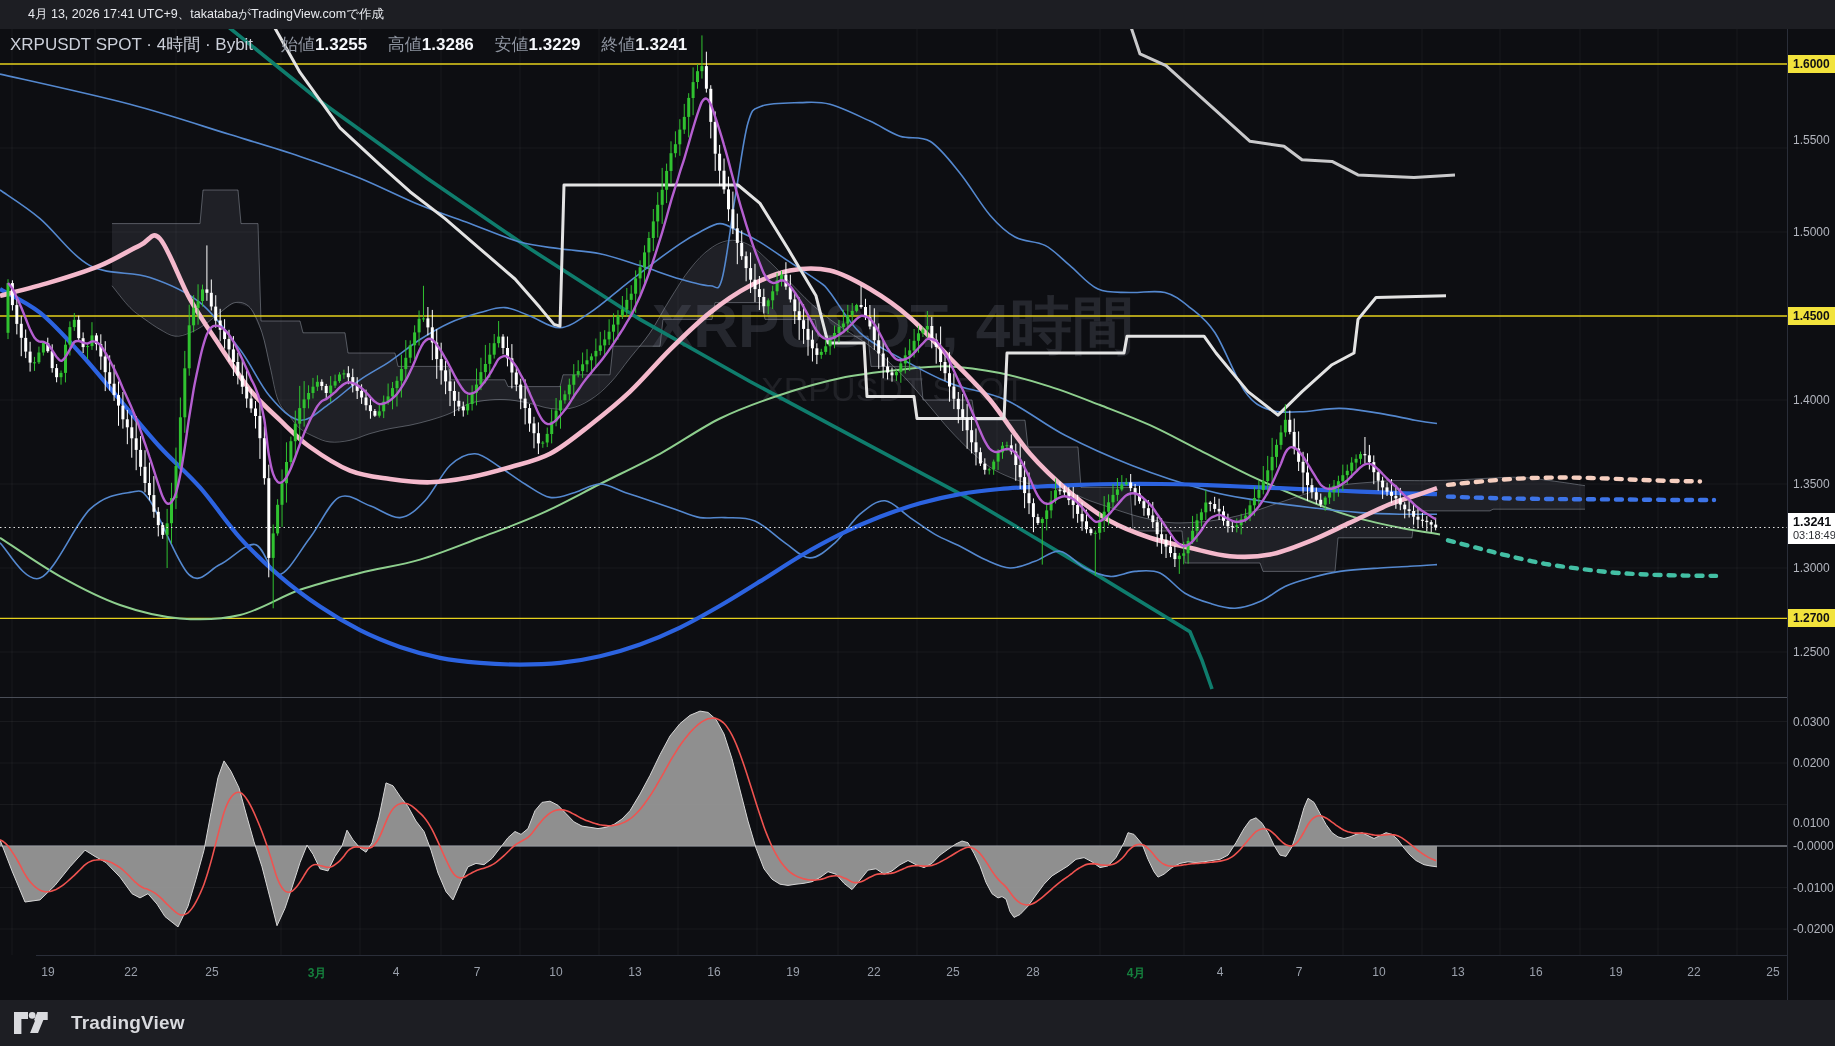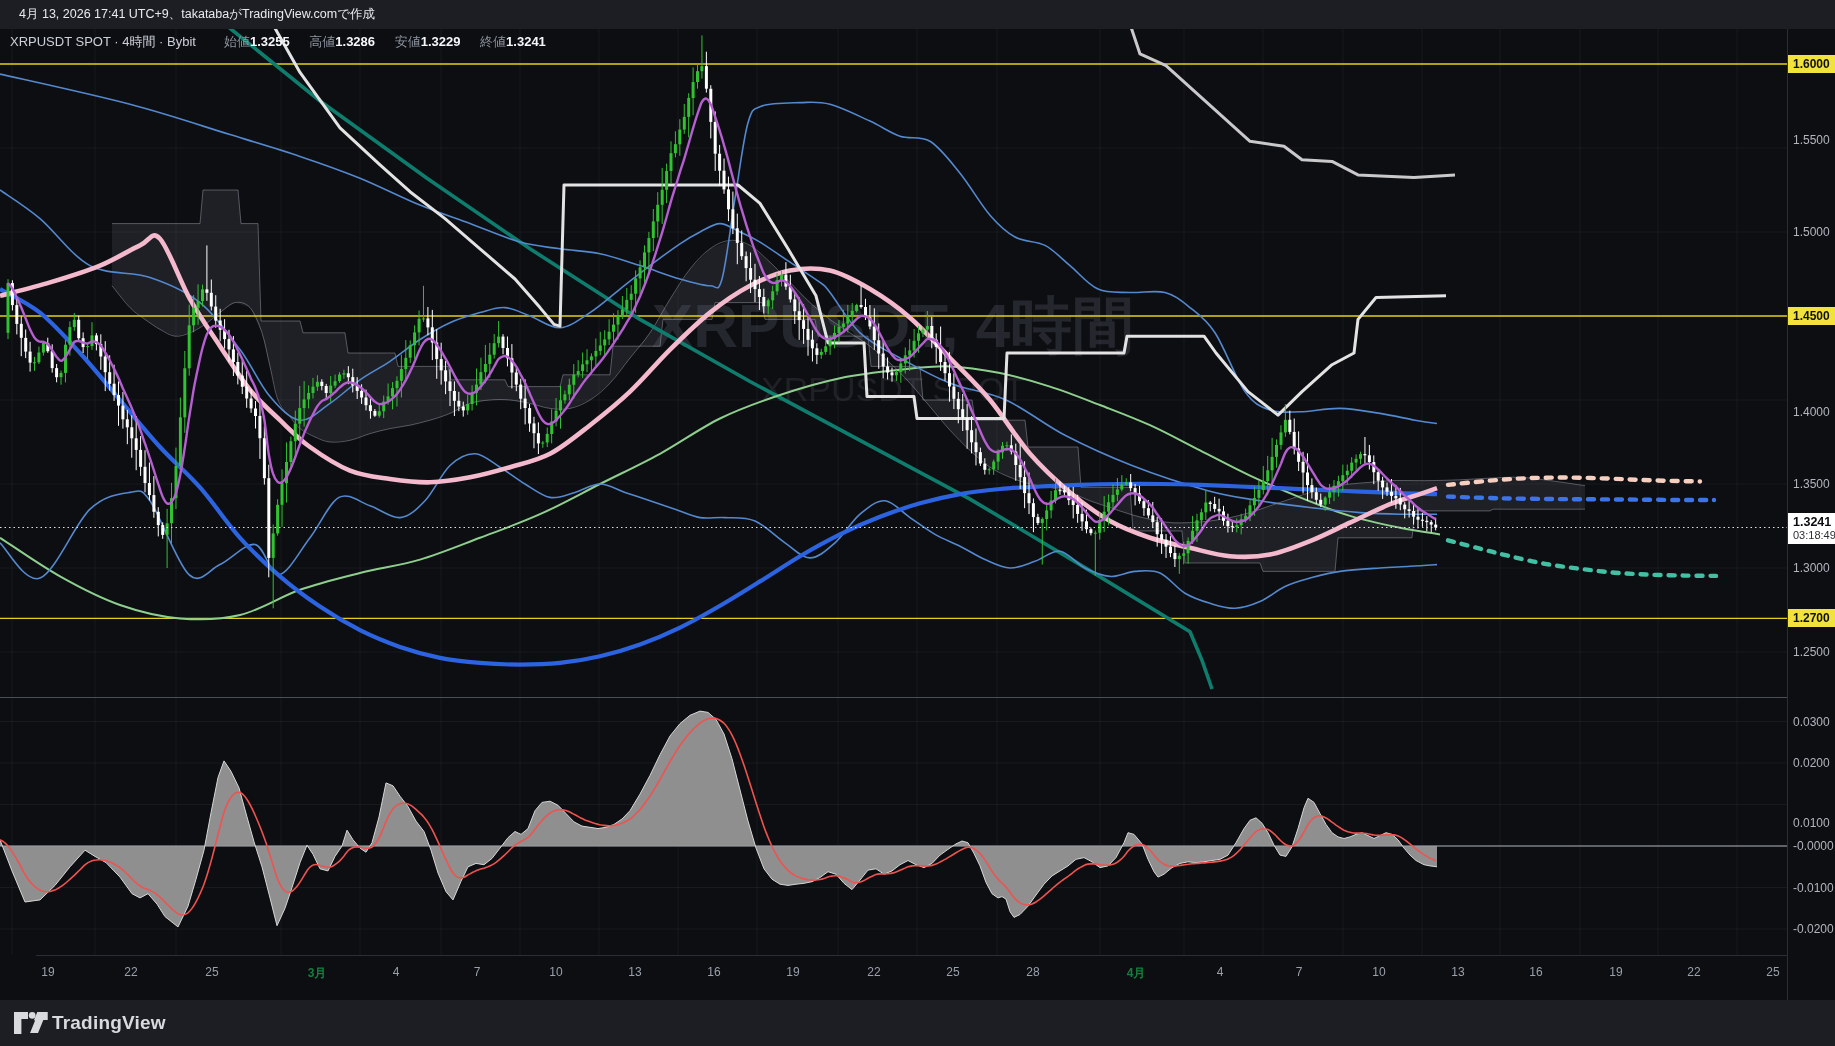--- a/index.html
+++ b/index.html
@@ -1,23 +1,23 @@
 <!DOCTYPE html>
 <html><head>
 <meta charset="utf-8">
 <style>
   html,body{margin:0;padding:0;background:#000;}
   #app{position:relative;width:1835px;height:1046px;background:#0d0e12;overflow:hidden;
        font-family:"Liberation Sans",sans-serif;-webkit-font-smoothing:antialiased;}
   
   .top-bar{position:absolute;left:0;top:0;width:1835px;height:29px;background:#1d1e23;
-           color:#e8eaef;font-size:12.5px;line-height:29px;padding-left:19px;box-sizing:border-box;
+           color:#e8eaef;font-size:12.5px;line-height:29px;padding-left:28px;box-sizing:border-box;
            white-space:nowrap;z-index:30;}
   
-  .sym-header{position:absolute;left:10px;top:33px;z-index:25;font-size:13px;color:#ccd0da;
+  .sym-header{position:absolute;left:10px;top:33px;z-index:25;font-size:17px;color:#ccd0da;
               white-space:nowrap;pointer-events:none;display:flex;gap:6px;align-items:baseline;}
   .sym-header .ohlc{margin-left:6px;}
   .sym-header .f-label{color:#8f95a1;margin-left:16px;}
   .sym-header .f-val{color:#f5f7fb;font-weight:bold;}
   
   #main-pane{position:absolute;left:0;top:29px;z-index:1;}
   #ind-pane{position:absolute;left:0;top:698px;z-index:1;}
   .pane-sep{position:absolute;left:0;top:697px;width:1787px;height:1px;background:#4a4e58;z-index:6;}
   
   .right-axis{position:absolute;left:1787px;top:29px;width:48px;height:971px;background:#0d0e12;
@@ -29,21 +29,21 @@
   .cur-box .p{font-size:12.5px;font-weight:bold;line-height:14px;}
   .cur-box .cd{font-size:11px;line-height:13px;color:#2c2e33;}
   
   .time-axis{position:absolute;left:0;top:955px;width:1787px;height:45px;background:#0d0e12;
              border-top:1px solid #2a2e39;z-index:9;margin-left:36px;}
   .t-tick{position:absolute;top:9px;transform:translateX(-50%);font-size:12px;color:#9aa0ab;}
   .t-tick.major{color:#15803d;font-weight:bold;}
   
   .bottom-bar{position:absolute;left:0;top:1000px;width:1835px;height:46px;background:#1d1e23;
               z-index:30;display:flex;align-items:center;padding-left:14px;box-sizing:border-box;}
-  .brand-text{color:#d9dade;font-size:19px;font-weight:bold;margin-left:4px;letter-spacing:0.2px;}
+  .brand-text{color:#d9dade;font-size:19px;font-weight:bold;margin-left:23px;letter-spacing:0.2px;}
 </style>
 </head>
 <body>
 
 <div id="app">
   <div class="top-bar">
     <span>4月 13, 2026 17:41 UTC+9、takatabaがTradingView.comで作成</span>
   </div>
 
   <div class="sym-header">
@@ -789,21 +789,21 @@
       <line x1="0" y1="148" x2="1787" y2="148" stroke="#b2b5be" stroke-width="1"></line>
       <path d="M0 148.0 L0.0 141.8 L12.0 172.9 L25.0 204.0 L40.0 201.9 L55.0 187.4 L70.0 168.8 L85.0 152.2 L95.0 158.4 L106.0 164.6 L120.0 179.1 L132.0 195.7 L140.0 199.9 L148.0 195.7 L157.0 206.1 L165.0 218.6 L178.0 228.9 L188.0 208.2 L196.0 181.2 L204.0 152.2 L211.0 114.8 L218.0 79.5 L224.0 62.9 L231.0 73.3 L239.0 89.9 L247.0 119.0 L254.0 143.8 L262.0 168.8 L270.0 199.9 L277.0 227.7 L285.0 210.3 L292.0 189.5 L300.0 164.6 L307.0 147.2 L313.0 156.3 L320.0 170.8 L328.0 172.9 L335.0 158.4 L342.0 148.0 L347.0 132.2 L353.0 141.8 L360.0 150.1 L366.0 154.2 L372.0 144.7 L379.0 119.0 L386.0 84.9 L393.0 87.8 L400.0 98.2 L408.0 108.6 L416.0 123.1 L424.0 133.5 L431.0 152.2 L438.0 175.0 L446.0 193.7 L453.0 201.9 L461.0 183.3 L468.0 168.8 L476.0 165.4 L484.0 166.7 L492.0 160.4 L500.0 150.1 L508.0 139.7 L515.0 133.5 L521.0 136.4 L528.0 130.6 L535.0 112.7 L542.0 104.4 L550.0 103.2 L558.0 107.3 L566.0 115.6 L574.0 123.9 L582.0 128.1 L590.0 129.3 L598.0 130.6 L606.0 129.3 L614.0 126.4 L622.0 121.0 L630.0 112.7 L640.0 96.1 L650.0 77.4 L660.0 56.7 L670.0 38.0 L680.0 25.6 L690.0 17.3 L700.0 13.1 L708.0 14.4 L716.0 21.4 L724.0 36.0 L732.0 60.8 L740.0 92.0 L748.0 123.1 L756.0 150.1 L764.0 170.8 L772.0 181.2 L780.0 186.2 L788.0 187.4 L796.0 186.2 L804.0 185.3 L812.0 183.7 L820.0 179.5 L828.0 173.7 L836.0 176.2 L844.0 185.3 L852.0 191.6 L860.0 182.0 L868.0 172.1 L876.0 170.8 L884.0 176.2 L892.0 172.9 L900.0 166.7 L908.0 162.5 L916.0 166.7 L924.0 169.6 L932.0 165.4 L940.0 157.1 L948.0 151.3 L956.0 145.9 L962.0 143.0 L968.0 144.7 L974.0 155.5 L980.0 167.9 L986.0 184.5 L992.0 195.7 L998.0 199.9 L1002.0 198.6 L1006.0 201.1 L1010.0 213.6 L1014.0 219.4 L1020.0 216.5 L1028.0 208.2 L1036.0 197.0 L1044.0 186.2 L1052.0 177.9 L1060.0 172.9 L1068.0 167.9 L1076.0 161.3 L1084.0 159.6 L1092.0 163.8 L1100.0 169.6 L1108.0 167.9 L1116.0 159.6 L1124.0 144.7 L1128.0 134.7 L1134.0 136.4 L1142.0 145.9 L1148.0 161.3 L1154.0 173.7 L1158.0 179.1 L1164.0 176.2 L1172.0 169.6 L1180.0 165.4 L1188.0 163.8 L1196.0 164.6 L1204.0 163.8 L1212.0 162.5 L1220.0 161.3 L1228.0 157.1 L1236.0 144.7 L1244.0 130.6 L1250.0 122.3 L1256.0 119.8 L1262.0 125.2 L1268.0 134.7 L1274.0 147.2 L1280.0 157.1 L1286.0 158.4 L1292.0 148.8 L1298.0 130.6 L1304.0 109.8 L1308.0 100.3 L1314.0 104.4 L1320.0 115.6 L1326.0 126.4 L1332.0 134.7 L1338.0 138.9 L1344.0 140.5 L1350.0 138.9 L1356.0 136.4 L1362.0 134.7 L1368.0 137.6 L1374.0 140.5 L1380.0 137.6 L1386.0 134.7 L1392.0 136.4 L1398.0 141.8 L1404.0 150.1 L1410.0 157.1 L1416.0 162.5 L1424.0 166.7 L1430.0 167.9 L1437.0 168.8 L1437 148.0 Z" fill="#9a9a9a" fill-opacity="0.92" stroke="none"></path>
       <path d="M0.0 141.8 L12.0 172.9 L25.0 204.0 L40.0 201.9 L55.0 187.4 L70.0 168.8 L85.0 152.2 L95.0 158.4 L106.0 164.6 L120.0 179.1 L132.0 195.7 L140.0 199.9 L148.0 195.7 L157.0 206.1 L165.0 218.6 L178.0 228.9 L188.0 208.2 L196.0 181.2 L204.0 152.2 L211.0 114.8 L218.0 79.5 L224.0 62.9 L231.0 73.3 L239.0 89.9 L247.0 119.0 L254.0 143.8 L262.0 168.8 L270.0 199.9 L277.0 227.7 L285.0 210.3 L292.0 189.5 L300.0 164.6 L307.0 147.2 L313.0 156.3 L320.0 170.8 L328.0 172.9 L335.0 158.4 L342.0 148.0 L347.0 132.2 L353.0 141.8 L360.0 150.1 L366.0 154.2 L372.0 144.7 L379.0 119.0 L386.0 84.9 L393.0 87.8 L400.0 98.2 L408.0 108.6 L416.0 123.1 L424.0 133.5 L431.0 152.2 L438.0 175.0 L446.0 193.7 L453.0 201.9 L461.0 183.3 L468.0 168.8 L476.0 165.4 L484.0 166.7 L492.0 160.4 L500.0 150.1 L508.0 139.7 L515.0 133.5 L521.0 136.4 L528.0 130.6 L535.0 112.7 L542.0 104.4 L550.0 103.2 L558.0 107.3 L566.0 115.6 L574.0 123.9 L582.0 128.1 L590.0 129.3 L598.0 130.6 L606.0 129.3 L614.0 126.4 L622.0 121.0 L630.0 112.7 L640.0 96.1 L650.0 77.4 L660.0 56.7 L670.0 38.0 L680.0 25.6 L690.0 17.3 L700.0 13.1 L708.0 14.4 L716.0 21.4 L724.0 36.0 L732.0 60.8 L740.0 92.0 L748.0 123.1 L756.0 150.1 L764.0 170.8 L772.0 181.2 L780.0 186.2 L788.0 187.4 L796.0 186.2 L804.0 185.3 L812.0 183.7 L820.0 179.5 L828.0 173.7 L836.0 176.2 L844.0 185.3 L852.0 191.6 L860.0 182.0 L868.0 172.1 L876.0 170.8 L884.0 176.2 L892.0 172.9 L900.0 166.7 L908.0 162.5 L916.0 166.7 L924.0 169.6 L932.0 165.4 L940.0 157.1 L948.0 151.3 L956.0 145.9 L962.0 143.0 L968.0 144.7 L974.0 155.5 L980.0 167.9 L986.0 184.5 L992.0 195.7 L998.0 199.9 L1002.0 198.6 L1006.0 201.1 L1010.0 213.6 L1014.0 219.4 L1020.0 216.5 L1028.0 208.2 L1036.0 197.0 L1044.0 186.2 L1052.0 177.9 L1060.0 172.9 L1068.0 167.9 L1076.0 161.3 L1084.0 159.6 L1092.0 163.8 L1100.0 169.6 L1108.0 167.9 L1116.0 159.6 L1124.0 144.7 L1128.0 134.7 L1134.0 136.4 L1142.0 145.9 L1148.0 161.3 L1154.0 173.7 L1158.0 179.1 L1164.0 176.2 L1172.0 169.6 L1180.0 165.4 L1188.0 163.8 L1196.0 164.6 L1204.0 163.8 L1212.0 162.5 L1220.0 161.3 L1228.0 157.1 L1236.0 144.7 L1244.0 130.6 L1250.0 122.3 L1256.0 119.8 L1262.0 125.2 L1268.0 134.7 L1274.0 147.2 L1280.0 157.1 L1286.0 158.4 L1292.0 148.8 L1298.0 130.6 L1304.0 109.8 L1308.0 100.3 L1314.0 104.4 L1320.0 115.6 L1326.0 126.4 L1332.0 134.7 L1338.0 138.9 L1344.0 140.5 L1350.0 138.9 L1356.0 136.4 L1362.0 134.7 L1368.0 137.6 L1374.0 140.5 L1380.0 137.6 L1386.0 134.7 L1392.0 136.4 L1398.0 141.8 L1404.0 150.1 L1410.0 157.1 L1416.0 162.5 L1424.0 166.7 L1430.0 167.9 L1437.0 168.8" fill="none" stroke="#d6d6d6" stroke-width="1"></path>
       <path d="M0 141.775C0.7 142.2 2.7 143.0 4.0 144.1C5.3 145.1 6.7 146.5 8.0 148.1C9.3 149.7 10.7 151.6 12.0 153.6C13.3 155.5 14.7 157.7 16.0 159.9C17.3 162.2 18.7 164.6 20.0 167.0C21.3 169.4 22.7 172.3 24.0 174.6C25.3 177.0 26.7 179.1 28.0 181.0C29.3 182.9 30.7 184.4 32.0 185.8C33.3 187.3 34.7 188.4 36.0 189.5C37.3 190.6 38.7 191.6 40.0 192.2C41.3 192.9 42.7 193.3 44.0 193.5C45.3 193.8 46.7 193.8 48.0 193.7C49.3 193.6 50.7 193.3 52.0 192.9C53.3 192.6 54.7 192.1 56.0 191.5C57.3 190.8 58.7 190.1 60.0 189.2C61.3 188.3 62.7 187.4 64.0 186.3C65.3 185.3 66.7 184.2 68.0 183.0C69.3 181.9 70.7 180.6 72.0 179.4C73.3 178.2 74.7 176.9 76.0 175.6C77.3 174.3 78.7 173.0 80.0 171.7C81.3 170.3 82.7 168.8 84.0 167.6C85.3 166.4 86.7 165.4 88.0 164.6C89.3 163.8 90.7 163.3 92.0 162.8C93.3 162.4 94.7 162.1 96.0 162.0C97.3 161.8 98.7 161.8 100.0 161.8C101.3 161.8 102.7 161.9 104.0 162.2C105.3 162.4 106.7 162.7 108.0 163.2C109.3 163.6 110.7 164.2 112.0 164.8C113.3 165.5 114.7 166.3 116.0 167.1C117.3 167.9 118.7 168.7 120.0 169.7C121.3 170.7 122.7 171.8 124.0 173.0C125.3 174.2 126.7 175.5 128.0 176.8C129.3 178.1 130.7 179.6 132.0 181.0C133.3 182.3 134.7 183.5 136.0 184.7C137.3 185.8 138.7 187.1 140.0 188.0C141.3 188.9 142.7 189.6 144.0 190.2C145.3 190.7 146.7 190.9 148.0 191.4C149.3 191.9 150.7 192.6 152.0 193.4C153.3 194.1 154.7 194.9 156.0 195.9C157.3 196.9 158.7 198.0 160.0 199.2C161.3 200.4 162.7 201.8 164.0 203.1C165.3 204.4 166.7 205.7 168.0 207.0C169.3 208.3 170.7 209.6 172.0 210.8C173.3 212.0 174.7 213.4 176.0 214.4C177.3 215.4 178.7 216.3 180.0 216.7C181.3 217.1 182.7 217.0 184.0 216.7C185.3 216.3 186.7 215.8 188.0 214.8C189.3 213.7 190.7 212.2 192.0 210.4C193.3 208.6 194.7 206.4 196.0 203.9C197.3 201.5 198.7 198.7 200.0 195.7C201.3 192.8 202.7 189.8 204.0 186.2C205.3 182.5 206.7 178.4 208.0 174.0C209.3 169.6 210.7 164.8 212.0 159.9C213.3 154.9 214.7 149.6 216.0 144.4C217.3 139.2 218.7 133.9 220.0 128.9C221.3 123.9 222.7 118.5 224.0 114.4C225.3 110.3 226.7 107.1 228.0 104.4C229.3 101.6 230.7 99.6 232.0 98.0C233.3 96.4 234.7 95.4 236.0 94.8C237.3 94.3 238.7 94.1 240.0 94.6C241.3 95.0 242.7 96.1 244.0 97.5C245.3 98.9 246.7 100.9 248.0 103.0C249.3 105.2 250.7 107.7 252.0 110.4C253.3 113.1 254.7 116.1 256.0 119.2C257.3 122.2 258.7 125.4 260.0 128.7C261.3 132.0 262.7 135.5 264.0 139.2C265.3 142.9 266.7 146.8 268.0 150.9C269.3 154.9 270.7 159.1 272.0 163.4C273.3 167.7 274.7 172.8 276.0 176.7C277.3 180.5 278.7 183.9 280.0 186.4C281.3 189.0 282.7 190.9 284.0 192.2C285.3 193.5 286.7 194.0 288.0 194.2C289.3 194.3 290.7 193.9 292.0 193.2C293.3 192.4 294.7 191.1 296.0 189.6C297.3 188.1 298.7 186.1 300.0 184.1C301.3 182.1 302.7 179.8 304.0 177.6C305.3 175.5 306.7 172.9 308.0 171.3C309.3 169.6 310.7 168.4 312.0 167.6C313.3 166.8 314.7 166.5 316.0 166.5C317.3 166.5 318.7 167.1 320.0 167.5C321.3 167.8 322.7 168.1 324.0 168.4C325.3 168.8 326.7 169.4 328.0 169.4C329.3 169.4 330.7 168.9 332.0 168.4C333.3 167.8 334.7 166.8 336.0 165.8C337.3 164.9 338.7 163.9 340.0 162.6C341.3 161.3 342.7 159.6 344.0 158.0C345.3 156.3 346.7 154.0 348.0 152.7C349.3 151.3 350.7 150.5 352.0 149.9C353.3 149.3 354.7 149.0 356.0 148.9C357.3 148.8 358.7 149.0 360.0 149.2C361.3 149.3 362.7 149.8 364.0 150.0C365.3 150.1 366.7 150.4 368.0 150.2C369.3 150.0 370.7 149.9 372.0 149.0C373.3 148.1 374.7 146.6 376.0 144.8C377.3 143.0 378.7 140.8 380.0 138.1C381.3 135.3 382.7 131.7 384.0 128.5C385.3 125.3 386.7 121.8 388.0 119.1C389.3 116.4 390.7 114.0 392.0 112.1C393.3 110.2 394.7 108.8 396.0 107.8C397.3 106.7 398.7 106.1 400.0 105.7C401.3 105.2 402.7 105.1 404.0 105.2C405.3 105.2 406.7 105.4 408.0 105.9C409.3 106.4 410.7 107.2 412.0 108.1C413.3 109.0 414.7 110.2 416.0 111.4C417.3 112.6 418.7 113.8 420.0 115.1C421.3 116.4 422.7 117.6 424.0 119.2C425.3 120.7 426.7 122.6 428.0 124.6C429.3 126.7 430.7 128.9 432.0 131.4C433.3 133.9 434.7 136.7 436.0 139.6C437.3 142.4 438.7 145.4 440.0 148.4C441.3 151.3 442.7 154.4 444.0 157.3C445.3 160.2 446.7 163.1 448.0 165.8C449.3 168.5 450.7 171.4 452.0 173.5C453.3 175.6 454.7 177.2 456.0 178.2C457.3 179.3 458.7 179.7 460.0 179.9C461.3 180.0 462.7 179.7 464.0 179.2C465.3 178.7 466.7 177.7 468.0 176.9C469.3 176.2 470.7 175.5 472.0 174.8C473.3 174.1 474.7 173.3 476.0 172.7C477.3 172.1 478.7 171.7 480.0 171.2C481.3 170.8 482.7 170.7 484.0 170.2C485.3 169.8 486.7 169.3 488.0 168.8C489.3 168.2 490.7 167.7 492.0 166.9C493.3 166.2 494.7 165.3 496.0 164.4C497.3 163.4 498.7 162.3 500.0 161.2C501.3 160.1 502.7 158.9 504.0 157.6C505.3 156.4 506.7 155.0 508.0 153.7C509.3 152.4 510.7 151.1 512.0 149.8C513.3 148.6 514.7 147.3 516.0 146.3C517.3 145.4 518.7 144.8 520.0 144.0C521.3 143.3 522.7 142.6 524.0 141.8C525.3 141.0 526.7 140.4 528.0 139.3C529.3 138.2 530.7 136.7 532.0 135.2C533.3 133.6 534.7 131.7 536.0 130.0C537.3 128.2 538.7 126.5 540.0 124.9C541.3 123.3 542.7 121.7 544.0 120.3C545.3 118.9 546.7 117.7 548.0 116.6C549.3 115.5 550.7 114.6 552.0 113.9C553.3 113.1 554.7 112.6 556.0 112.2C557.3 111.8 558.7 111.6 560.0 111.6C561.3 111.6 562.7 111.7 564.0 112.0C565.3 112.3 566.7 112.8 568.0 113.3C569.3 113.8 570.7 114.5 572.0 115.2C573.3 115.8 574.7 116.6 576.0 117.3C577.3 118.0 578.7 118.8 580.0 119.5C581.3 120.1 582.7 120.8 584.0 121.4C585.3 122.0 586.7 122.6 588.0 123.1C589.3 123.6 590.7 124.1 592.0 124.5C593.3 125.0 594.7 125.4 596.0 125.8C597.3 126.2 598.7 126.5 600.0 126.8C601.3 127.0 602.7 127.3 604.0 127.4C605.3 127.6 606.7 127.6 608.0 127.7C609.3 127.7 610.7 127.7 612.0 127.6C613.3 127.4 614.7 127.3 616.0 127.0C617.3 126.7 618.7 126.4 620.0 126.0C621.3 125.6 622.7 125.1 624.0 124.4C625.3 123.8 626.7 123.1 628.0 122.3C629.3 121.5 630.7 120.6 632.0 119.5C633.3 118.4 634.7 117.1 636.0 115.8C637.3 114.5 638.7 113.0 640.0 111.5C641.3 109.9 642.7 108.2 644.0 106.5C645.3 104.7 646.7 102.8 648.0 100.9C649.3 99.0 650.7 96.9 652.0 94.8C653.3 92.7 654.7 90.5 656.0 88.3C657.3 86.0 658.7 83.7 660.0 81.3C661.3 79.0 662.7 76.6 664.0 74.3C665.3 71.9 666.7 69.5 668.0 67.1C669.3 64.8 670.7 62.4 672.0 60.2C673.3 57.9 674.7 55.8 676.0 53.6C677.3 51.5 678.7 49.4 680.0 47.5C681.3 45.5 682.7 43.7 684.0 41.9C685.3 40.2 686.7 38.5 688.0 36.9C689.3 35.3 690.7 33.8 692.0 32.4C693.3 31.0 694.7 29.7 696.0 28.5C697.3 27.3 698.7 26.1 700.0 25.1C701.3 24.1 702.7 23.3 704.0 22.6C705.3 21.9 706.7 21.2 708.0 20.8C709.3 20.4 710.7 20.2 712.0 20.2C713.3 20.1 714.7 20.1 716.0 20.4C717.3 20.8 718.7 21.5 720.0 22.3C721.3 23.1 722.7 23.9 724.0 25.3C725.3 26.6 726.7 28.4 728.0 30.4C729.3 32.3 730.7 34.5 732.0 37.1C733.3 39.6 734.7 42.6 736.0 45.7C737.3 48.9 738.7 52.3 740.0 55.9C741.3 59.5 742.7 63.3 744.0 67.3C745.3 71.2 746.7 75.4 748.0 79.5C749.3 83.7 750.7 87.9 752.0 92.1C753.3 96.3 754.7 100.7 756.0 104.8C757.3 109.0 758.7 113.1 760.0 117.1C761.3 121.1 762.7 125.2 764.0 128.9C765.3 132.6 766.7 136.0 768.0 139.3C769.3 142.5 770.7 145.7 772.0 148.5C773.3 151.3 774.7 153.8 776.0 156.2C777.3 158.6 778.7 160.8 780.0 162.8C781.3 164.8 782.7 166.5 784.0 168.1C785.3 169.7 786.7 171.1 788.0 172.4C789.3 173.6 790.7 174.6 792.0 175.5C793.3 176.5 794.7 177.2 796.0 177.9C797.3 178.6 798.7 179.1 800.0 179.6C801.3 180.1 802.7 180.5 804.0 180.9C805.3 181.2 806.7 181.5 808.0 181.7C809.3 181.9 810.7 182.1 812.0 182.1C813.3 182.2 814.7 182.1 816.0 182.0C817.3 181.9 818.7 181.7 820.0 181.5C821.3 181.2 822.7 180.8 824.0 180.4C825.3 180.0 826.7 179.3 828.0 178.9C829.3 178.5 830.7 178.3 832.0 178.1C833.3 177.9 834.7 177.6 836.0 177.7C837.3 177.7 838.7 178.0 840.0 178.3C841.3 178.7 842.7 179.3 844.0 179.9C845.3 180.5 846.7 181.1 848.0 181.8C849.3 182.4 850.7 183.5 852.0 183.9C853.3 184.4 854.7 184.5 856.0 184.6C857.3 184.6 858.7 184.4 860.0 184.0C861.3 183.7 862.7 183.1 864.0 182.5C865.3 181.8 866.7 180.9 868.0 180.2C869.3 179.5 870.7 178.9 872.0 178.3C873.3 177.7 874.7 177.0 876.0 176.6C877.3 176.2 878.7 176.0 880.0 175.9C881.3 175.8 882.7 176.0 884.0 176.0C885.3 176.0 886.7 175.8 888.0 175.7C889.3 175.5 890.7 175.4 892.0 175.1C893.3 174.8 894.7 174.4 896.0 173.9C897.3 173.5 898.7 172.9 900.0 172.3C901.3 171.8 902.7 171.2 904.0 170.6C905.3 170.0 906.7 169.3 908.0 168.8C909.3 168.4 910.7 168.1 912.0 167.9C913.3 167.7 914.7 167.7 916.0 167.6C917.3 167.6 918.7 167.7 920.0 167.7C921.3 167.8 922.7 168.1 924.0 168.1C925.3 168.2 926.7 168.1 928.0 168.0C929.3 167.9 930.7 167.8 932.0 167.4C933.3 167.1 934.7 166.6 936.0 166.1C937.3 165.5 938.7 164.8 940.0 164.1C941.3 163.4 942.7 162.7 944.0 161.9C945.3 161.2 946.7 160.4 948.0 159.6C949.3 158.8 950.7 158.0 952.0 157.2C953.3 156.4 954.7 155.5 956.0 154.7C957.3 153.9 958.7 153.1 960.0 152.4C961.3 151.6 962.7 151.0 964.0 150.4C965.3 149.9 966.7 149.3 968.0 149.2C969.3 149.0 970.7 149.3 972.0 149.8C973.3 150.2 974.7 151.0 976.0 151.9C977.3 152.9 978.7 154.0 980.0 155.4C981.3 156.9 982.7 158.7 984.0 160.6C985.3 162.5 986.7 164.6 988.0 166.7C989.3 168.8 990.7 171.1 992.0 173.1C993.3 175.1 994.7 177.0 996.0 178.7C997.3 180.4 998.7 181.8 1000.0 183.2C1001.3 184.6 1002.7 185.5 1004.0 186.9C1005.3 188.2 1006.7 189.7 1008.0 191.4C1009.3 193.0 1010.7 195.2 1012.0 196.9C1013.3 198.6 1014.7 200.3 1016.0 201.6C1017.3 203.0 1018.7 204.1 1020.0 204.9C1021.3 205.7 1022.7 206.2 1024.0 206.5C1025.3 206.9 1026.7 207.0 1028.0 206.9C1029.3 206.8 1030.7 206.4 1032.0 205.9C1033.3 205.5 1034.7 204.8 1036.0 204.0C1037.3 203.2 1038.7 202.2 1040.0 201.2C1041.3 200.2 1042.7 199.1 1044.0 197.9C1045.3 196.8 1046.7 195.6 1048.0 194.4C1049.3 193.2 1050.7 192.0 1052.0 190.8C1053.3 189.6 1054.7 188.5 1056.0 187.4C1057.3 186.3 1058.7 185.2 1060.0 184.2C1061.3 183.2 1062.7 182.2 1064.0 181.2C1065.3 180.2 1066.7 179.2 1068.0 178.3C1069.3 177.3 1070.7 176.3 1072.0 175.3C1073.3 174.2 1074.7 173.1 1076.0 172.2C1077.3 171.2 1078.7 170.4 1080.0 169.6C1081.3 168.8 1082.7 168.0 1084.0 167.4C1085.3 166.8 1086.7 166.4 1088.0 166.1C1089.3 165.9 1090.7 165.7 1092.0 165.6C1093.3 165.6 1094.7 165.7 1096.0 165.9C1097.3 166.0 1098.7 166.5 1100.0 166.7C1101.3 166.9 1102.7 167.0 1104.0 167.1C1105.3 167.2 1106.7 167.4 1108.0 167.3C1109.3 167.2 1110.7 166.9 1112.0 166.5C1113.3 166.1 1114.7 165.7 1116.0 165.0C1117.3 164.3 1118.7 163.3 1120.0 162.2C1121.3 161.1 1122.7 159.8 1124.0 158.3C1125.3 156.8 1126.7 154.6 1128.0 153.1C1129.3 151.6 1130.7 150.3 1132.0 149.3C1133.3 148.3 1134.7 147.5 1136.0 147.0C1137.3 146.5 1138.7 146.2 1140.0 146.2C1141.3 146.3 1142.7 146.6 1144.0 147.3C1145.3 148.0 1146.7 149.2 1148.0 150.4C1149.3 151.6 1150.7 153.1 1152.0 154.6C1153.3 156.1 1154.7 157.9 1156.0 159.4C1157.3 160.9 1158.7 162.4 1160.0 163.5C1161.3 164.7 1162.7 165.6 1164.0 166.3C1165.3 167.0 1166.7 167.5 1168.0 167.8C1169.3 168.1 1170.7 168.1 1172.0 168.2C1173.3 168.2 1174.7 168.1 1176.0 168.0C1177.3 167.9 1178.7 167.7 1180.0 167.5C1181.3 167.3 1182.7 167.0 1184.0 166.8C1185.3 166.6 1186.7 166.3 1188.0 166.2C1189.3 166.0 1190.7 165.8 1192.0 165.7C1193.3 165.6 1194.7 165.6 1196.0 165.5C1197.3 165.4 1198.7 165.3 1200.0 165.2C1201.3 165.1 1202.7 165.0 1204.0 164.9C1205.3 164.8 1206.7 164.6 1208.0 164.5C1209.3 164.4 1210.7 164.2 1212.0 164.1C1213.3 163.9 1214.7 163.8 1216.0 163.6C1217.3 163.4 1218.7 163.3 1220.0 163.1C1221.3 162.9 1222.7 162.6 1224.0 162.2C1225.3 161.9 1226.7 161.7 1228.0 161.1C1229.3 160.5 1230.7 159.8 1232.0 158.9C1233.3 158.0 1234.7 156.9 1236.0 155.7C1237.3 154.6 1238.7 153.2 1240.0 151.8C1241.3 150.3 1242.7 148.7 1244.0 147.1C1245.3 145.5 1246.7 143.8 1248.0 142.2C1249.3 140.7 1250.7 139.1 1252.0 137.7C1253.3 136.2 1254.7 134.8 1256.0 133.7C1257.3 132.7 1258.7 131.9 1260.0 131.5C1261.3 131.0 1262.7 130.7 1264.0 130.8C1265.3 130.8 1266.7 131.1 1268.0 131.6C1269.3 132.2 1270.7 133.1 1272.0 134.1C1273.3 135.2 1274.7 136.4 1276.0 137.7C1277.3 139.1 1278.7 140.7 1280.0 142.0C1281.3 143.3 1282.7 144.6 1284.0 145.5C1285.3 146.5 1286.7 147.2 1288.0 147.6C1289.3 148.0 1290.7 148.3 1292.0 147.9C1293.3 147.5 1294.7 146.6 1296.0 145.4C1297.3 144.2 1298.7 142.6 1300.0 140.6C1301.3 138.7 1302.7 136.2 1304.0 133.9C1305.3 131.5 1306.7 128.6 1308.0 126.5C1309.3 124.4 1310.7 122.7 1312.0 121.3C1313.3 120.0 1314.7 119.0 1316.0 118.4C1317.3 117.8 1318.7 117.7 1320.0 117.8C1321.3 117.9 1322.7 118.4 1324.0 118.9C1325.3 119.5 1326.7 120.3 1328.0 121.2C1329.3 122.0 1330.7 123.2 1332.0 124.2C1333.3 125.1 1334.7 126.1 1336.0 127.1C1337.3 128.0 1338.7 129.0 1340.0 129.8C1341.3 130.6 1342.7 131.5 1344.0 132.2C1345.3 132.8 1346.7 133.3 1348.0 133.8C1349.3 134.2 1350.7 134.5 1352.0 134.7C1353.3 134.9 1354.7 135.0 1356.0 135.1C1357.3 135.1 1358.7 135.1 1360.0 135.1C1361.3 135.1 1362.7 135.1 1364.0 135.2C1365.3 135.3 1366.7 135.5 1368.0 135.8C1369.3 136.0 1370.7 136.4 1372.0 136.6C1373.3 136.8 1374.7 137.1 1376.0 137.3C1377.3 137.4 1378.7 137.4 1380.0 137.3C1381.3 137.3 1382.7 137.1 1384.0 137.0C1385.3 136.8 1386.7 136.7 1388.0 136.6C1389.3 136.5 1390.7 136.4 1392.0 136.6C1393.3 136.7 1394.7 136.9 1396.0 137.3C1397.3 137.7 1398.7 138.2 1400.0 138.9C1401.3 139.6 1402.7 140.5 1404.0 141.4C1405.3 142.3 1406.7 143.3 1408.0 144.3C1409.3 145.3 1410.7 146.4 1412.0 147.5C1413.3 148.6 1414.7 149.8 1416.0 150.8C1417.3 151.9 1418.7 152.9 1420.0 153.9C1421.3 154.8 1422.7 155.8 1424.0 156.7C1425.3 157.5 1426.7 158.3 1428.0 159.1C1429.3 159.8 1430.7 160.4 1432.0 161.1C1433.3 161.7 1435.3 162.4 1436.0 162.7" fill="none" stroke="#ef5350" stroke-width="1.6"></path>
     </svg>
   <div class="pane-sep"></div>
 
   <div class="right-axis" id="right-axis">
       <div class="tick " style="top: 104px;">1.5500</div>
       <div class="tick " style="top: 196px;">1.5000</div>
-      <div class="tick " style="top: 376px;">1.4000</div>
+      <div class="tick " style="top: 364px;">1.4000</div>
       <div class="tick " style="top: 448px;">1.3500</div>
       <div class="tick " style="top: 532px;">1.3000</div>
       <div class="tick " style="top: 616px;">1.2500</div>
       <div class="tick yellow" style="top: 26px;">1.6000</div>
       <div class="tick yellow" style="top: 278px;">1.4500</div>
       <div class="tick yellow" style="top: 580.4px;">1.2700</div>
       <div class="tick " style="top: 685.5px;">0.0300</div>
       <div class="tick " style="top: 727px;">0.0200</div>
       <div class="tick " style="top: 770px; margin-top: 17px;">0.0100</div>
       <div class="tick " style="top: 810px;">-0.0000</div>

